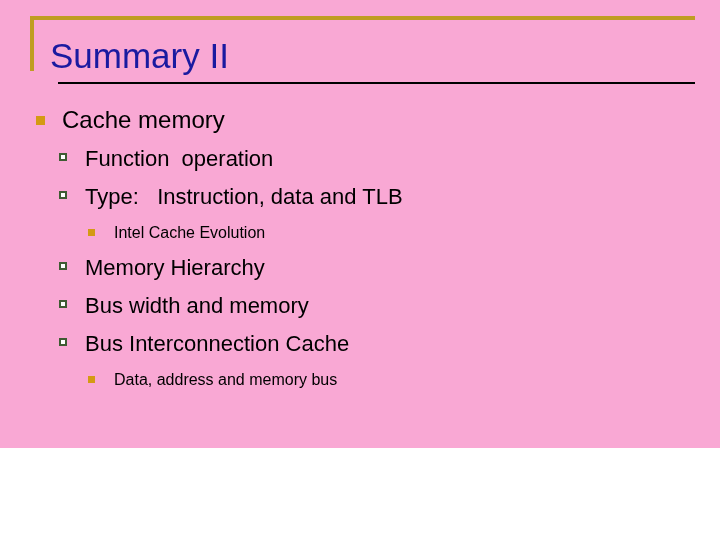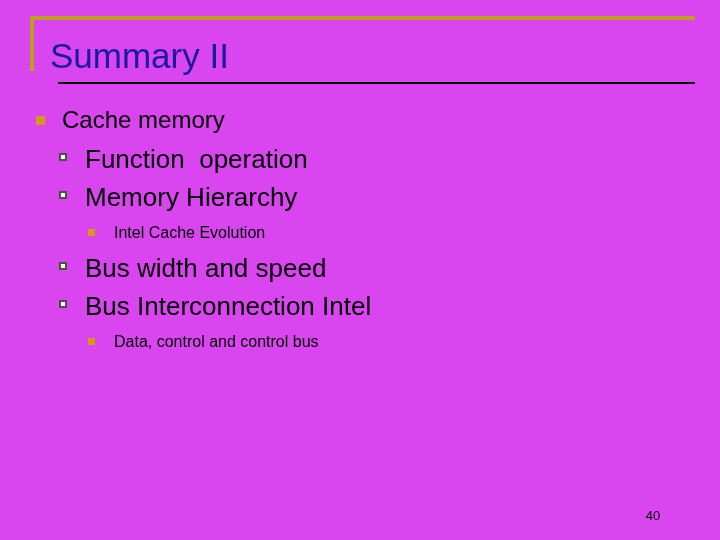--- a/index.html
+++ b/index.html
@@ -7,22 +7,22 @@
     margin: 0;
     padding: 0;
     background: #ffffff;
   }
   body {
     font-family: "Liberation Sans", sans-serif;
   }
   #slide {
     position: relative;
     width: 720px;
-    height: 540px;
-    background: #d946ef;
+    height: 448px;
+    background: #f9a8d4;
     overflow: hidden;
   }
 
   
   .deco-top-rule {
     position: absolute;
     left: 30px;
     top: 16px;
     width: 665px;
     height: 4px;
@@ -84,21 +84,21 @@
     left: 36px;
     top: 16px;
     width: 9px;
     height: 9px;
     background: #d49a14;
   }
 
   
   .lvl2 {
     padding-left: 85px;
-    font-size: 26px;
+    font-size: 22px;
     line-height: 38px;
     height: 38px;
   }
   .lvl2 > .bullet {
     position: absolute;
     left: 59px;
     top: 13px;
     width: 8px;
     height: 8px;
     background: #ffffff;
@@ -155,22 +155,23 @@
   <div class="deco-top-rule"></div>
   <div class="deco-left-bar"></div>
 
   <div class="title">Summary II</div>
 
   <div class="deco-under-rule"></div>
 
   <div class="body-list" id="body-list">
       <div class="li lvl1"><span class="bullet"></span><span class="label">Cache memory</span></div>
       <div class="li lvl2"><span class="bullet"></span><span class="label">Function  operation</span></div>
+      <div class="li lvl2"><span class="bullet"></span><span class="label">Type:   Instruction, data and TLB</span></div>
+      <div class="li lvl3"><span class="bullet"></span><span class="label">Intel Cache Evolution</span></div>
       <div class="li lvl2"><span class="bullet"></span><span class="label">Memory Hierarchy</span></div>
-      <div class="li lvl3"><span class="bullet"></span><span class="label">Intel Cache Evolution</span></div>
-      <div class="li lvl2"><span class="bullet"></span><span class="label">Bus width and speed</span></div>
-      <div class="li lvl2"><span class="bullet"></span><span class="label">Bus Interconnection Intel</span></div>
-      <div class="li lvl3"><span class="bullet"></span><span class="label">Data, control and control bus</span></div>
+      <div class="li lvl2"><span class="bullet"></span><span class="label">Bus width and memory</span></div>
+      <div class="li lvl2"><span class="bullet"></span><span class="label">Bus Interconnection Cache</span></div>
+      <div class="li lvl3"><span class="bullet"></span><span class="label">Data, address and memory bus</span></div>
     </div>
 
   <div class="page-number">40</div>
 
 </div>
 
 </body></html>

